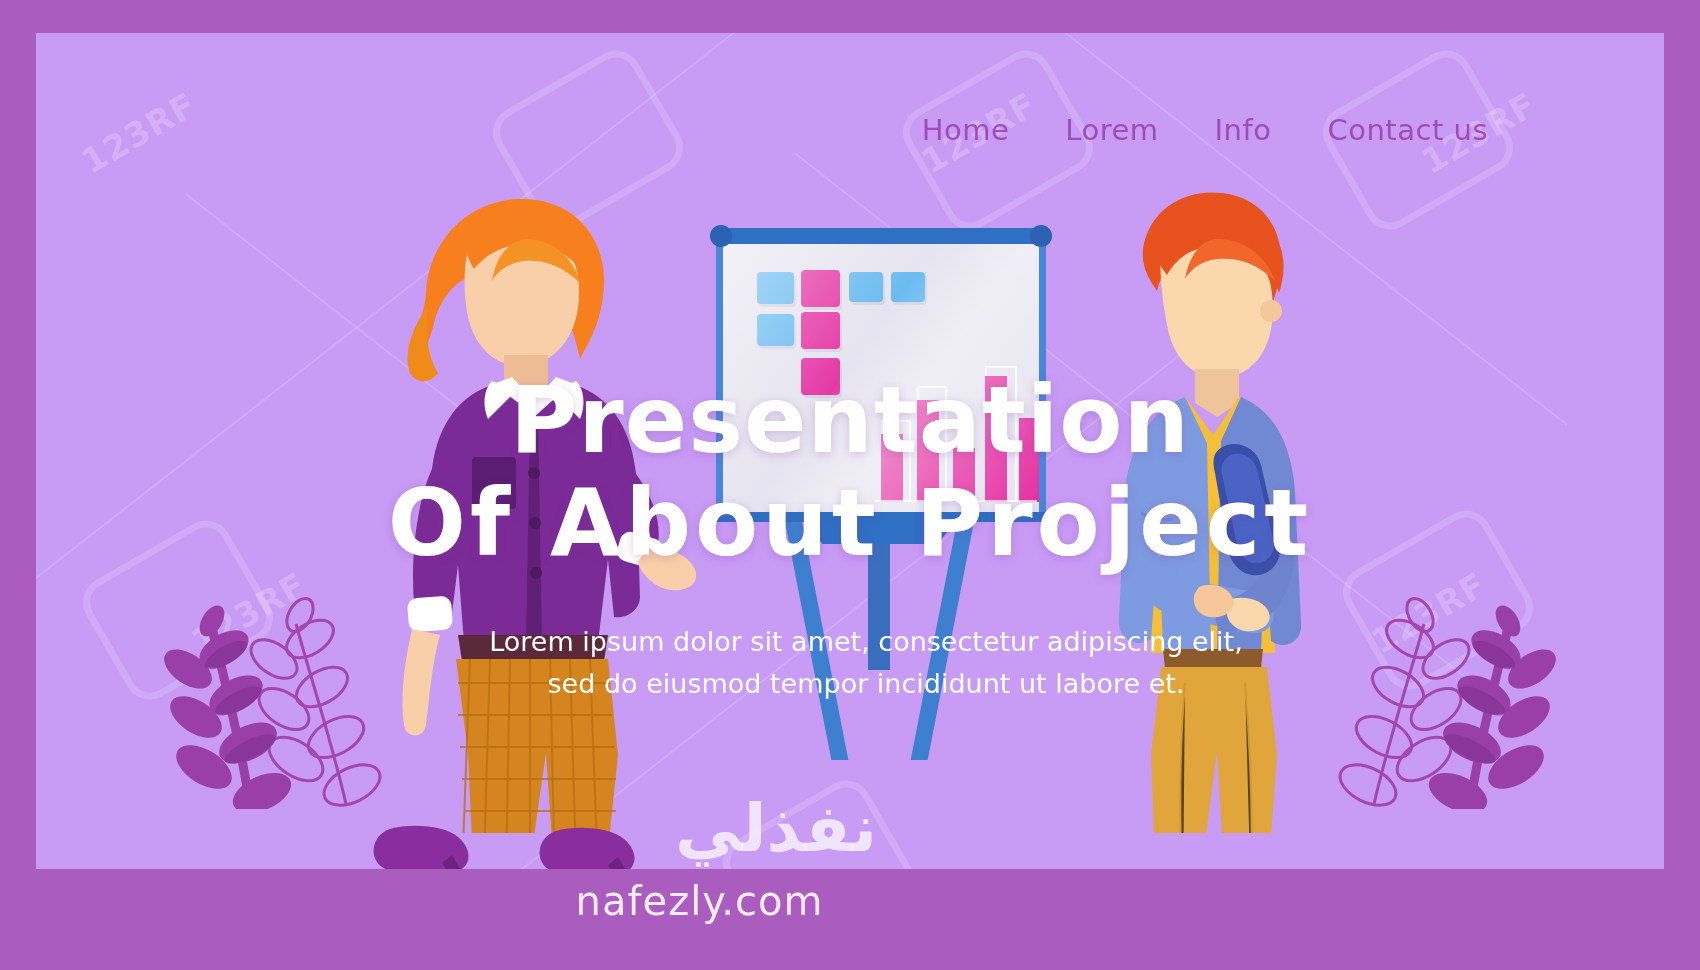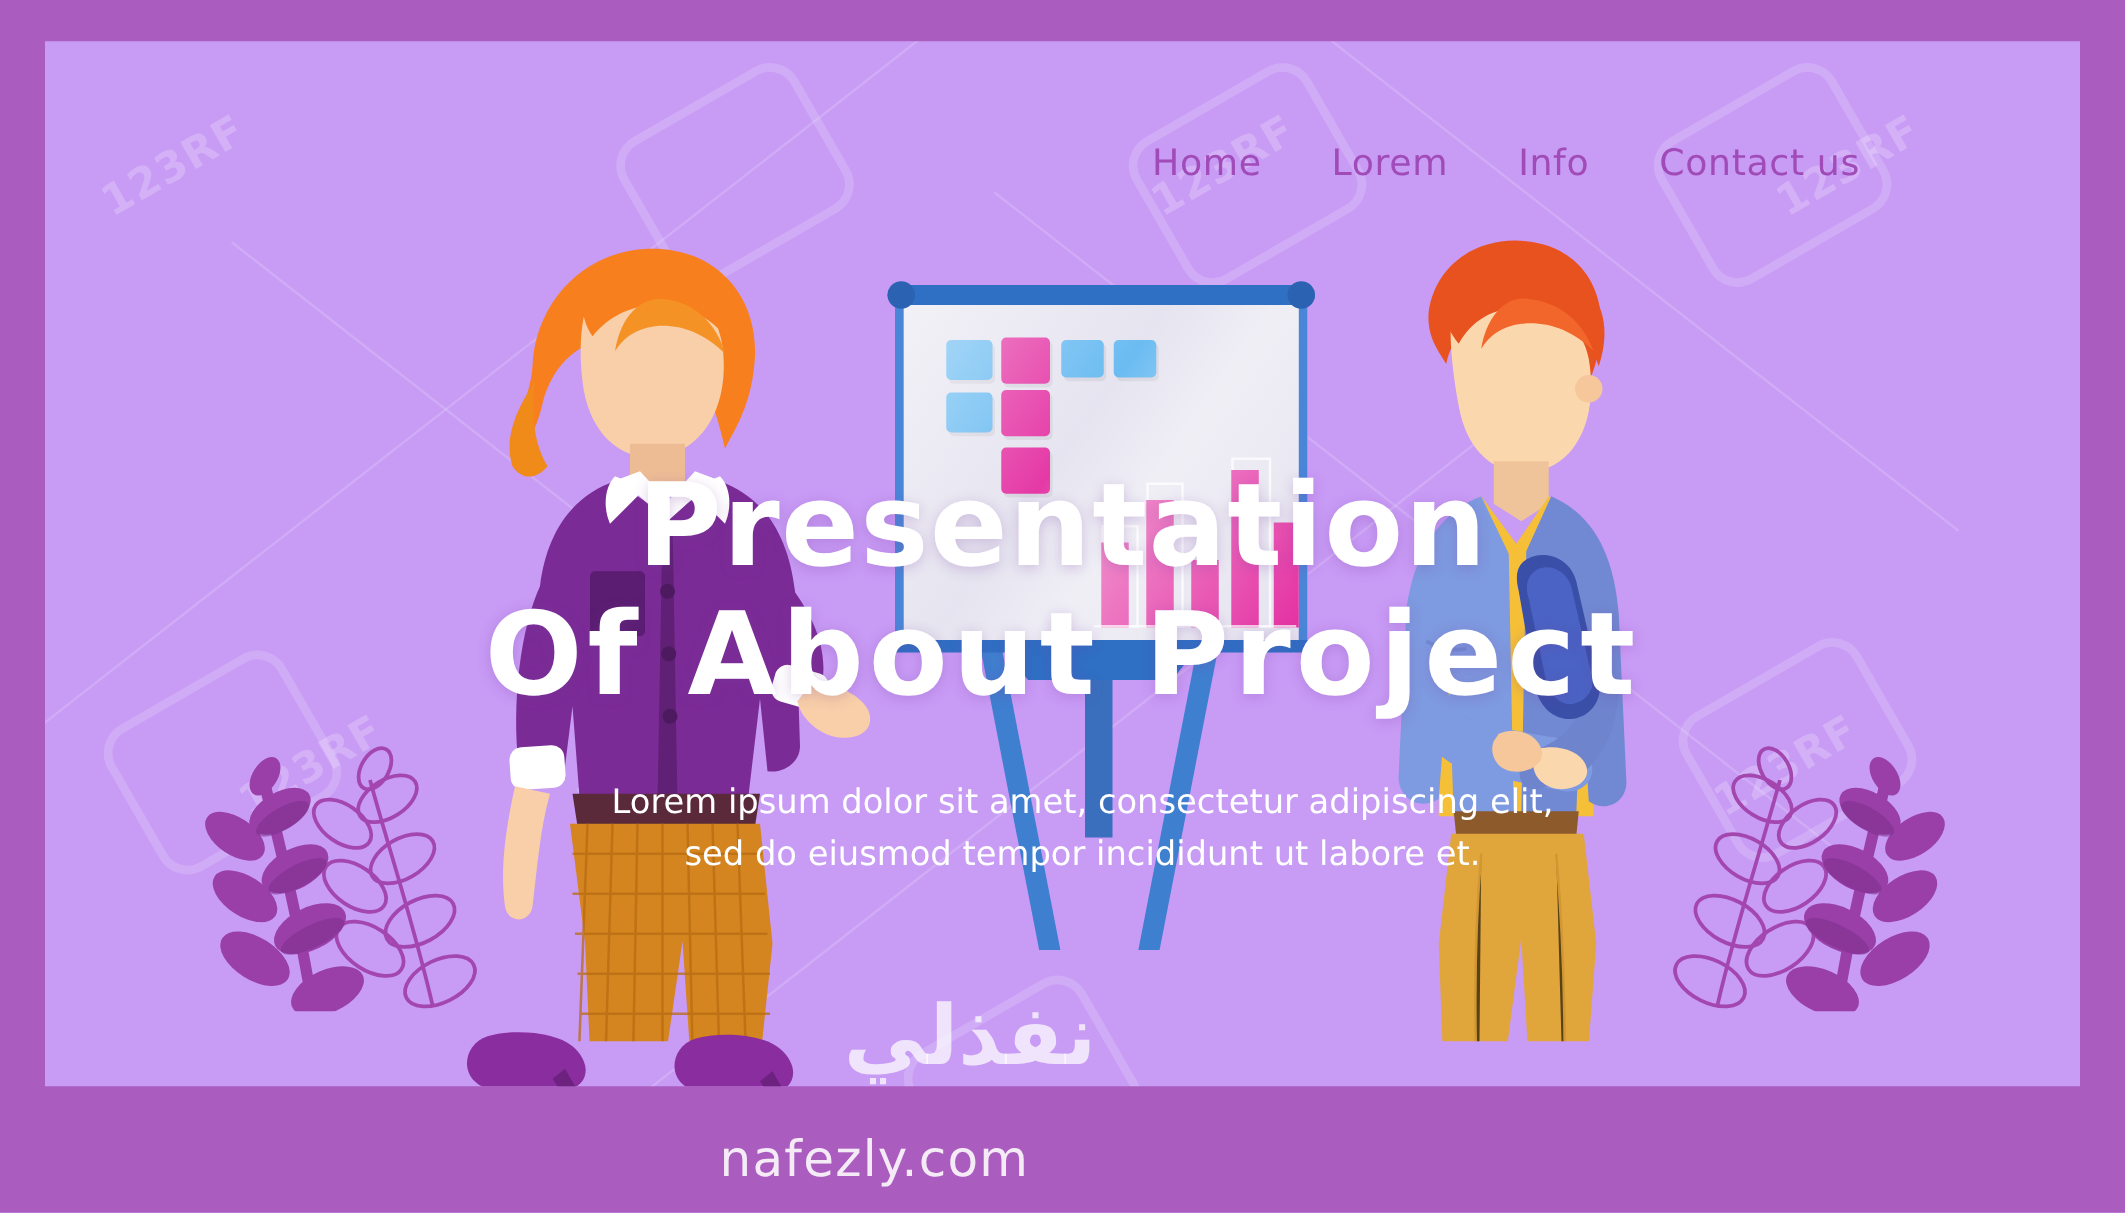--- a/index.html
+++ b/index.html
@@ -100,21 +100,21 @@
 
   
   .brand-ar{
     position:absolute;left:0;top:790px;width:1552px;text-align:center;
     font-size:66px;color:rgba(255,255,255,.72);z-index:50;
     font-family:"DejaVu Sans", sans-serif;font-weight:bold;letter-spacing:2px;
   }
   .brand-url{
     position:absolute;left:0;top:878px;width:1399px;text-align:center;
     font-size:40px;color:rgba(255,255,255,.88);z-index:50;
-    font-family:"DejaVu Sans", sans-serif;letter-spacing:1px;margin-top:27px;
+    font-family:"DejaVu Sans", sans-serif;letter-spacing:1px;
   }
 </style>
 </head>
 <body>
 
 <div id="stage">
 
   <div class="footer-band"></div>
 
   <div class="hero">

